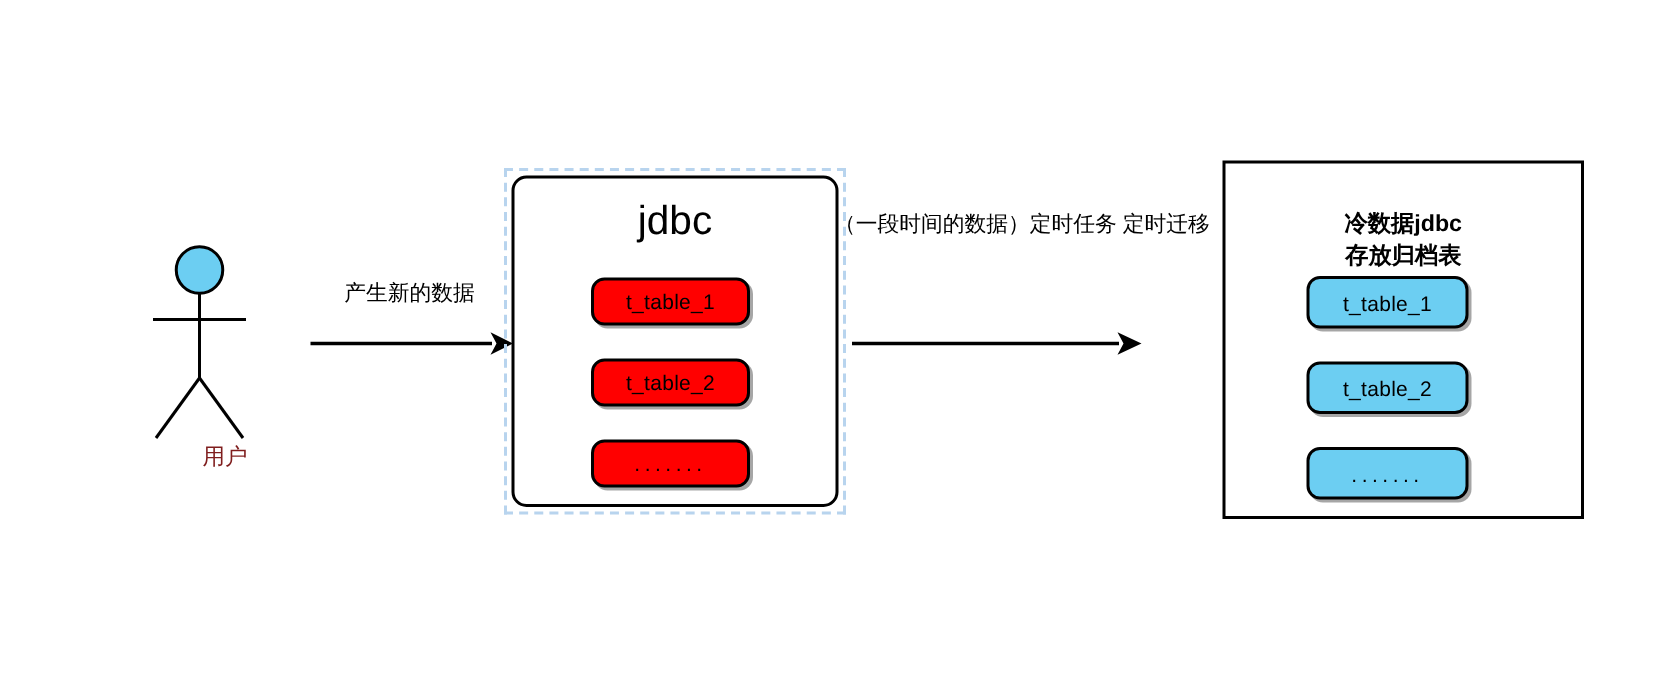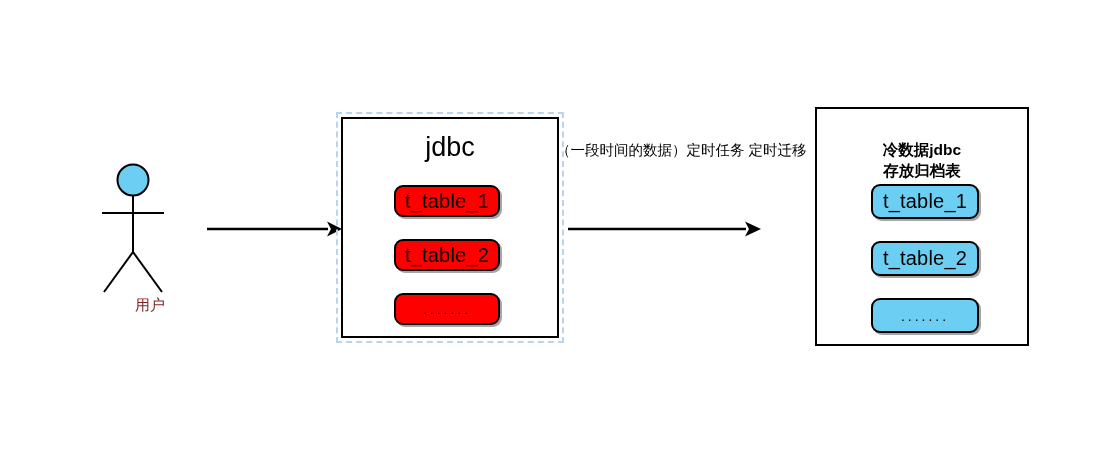--- a/index.html
+++ b/index.html
@@ -57,22 +57,22 @@
   #arrow1-label { left: 188px; top: 186px; width: 170px; }
   #arrow2-label { left: 556px; top: 140px; width: 250px; }
 
   
   .container-box {
     position: absolute;
     background: #ffffff;
     border: 2px solid #000000;
     box-sizing: border-box;
   }
-  #jdbc-box { left: 341px; top: 117px; width: 218px; height: 221px; }
-  #cold-box { left: 815px; top: 107px; width: 214px; height: 239px; }
+  #jdbc-box { left: 341px; top: 117px; width: 218px; height: 221px; border-radius: 10px; }
+  #cold-box { left: 815px; top: 107px; width: 241px; height: 239px; }
 
   
   #jdbc-selection {
     position: absolute;
     left: 336px;
     top: 112px;
     width: 228px;
     height: 231px;
     box-sizing: border-box;
     border: 2px dashed #b8d4ee;
@@ -101,21 +101,21 @@
 
   
   .chip {
     position: absolute;
     box-sizing: border-box;
     border: 2px solid #000000;
     border-radius: 9px;
     display: flex;
     align-items: center;
     justify-content: center;
-    font-size: 20px;
+    font-size: 14px;
     color: #000000;
     letter-spacing: 0.2px;
     box-shadow: 2px 2px 0 rgba(0,0,0,0.35);
   }
   .chip-red  { background: #ff0000; }
   .chip-cyan { background: #6ccef2; }
   .chip.dots { letter-spacing: 3px; font-size: 14px; }
 </style>
 </head>
 <body>
@@ -124,20 +124,21 @@
 
   <svg id="actor" viewBox="0 0 110 160" width="110" height="160">
     <circle cx="38" cy="20" r="15.5" fill="#6ccef2" stroke="#000000" stroke-width="2"></circle>
     <line x1="38" y1="35.5" x2="38" y2="92" stroke="#000000" stroke-width="2"></line>
     <line x1="7" y1="53" x2="69" y2="53" stroke="#000000" stroke-width="2"></line>
     <line x1="38" y1="92" x2="9" y2="132" stroke="#000000" stroke-width="2"></line>
     <line x1="38" y1="92" x2="67" y2="132" stroke="#000000" stroke-width="2"></line>
   </svg>
   <div id="actor-label">用户</div>
 
+  <div id="arrow1-label" class="arrow-label">产生新的数据</div>
   <svg id="arrow1" class="arrow-svg" viewBox="0 0 140 22" width="140" height="22">
     <line x1="2" y1="11" x2="123" y2="11" stroke="#000000" stroke-width="2.4"></line>
     <polygon points="122,3.5 137,11 122,18.5 126,11" fill="#000000"></polygon>
   </svg>
 
   <div id="jdbc-selection"></div>
   <div id="jdbc-box" class="container-box">
     <div id="jdbc-title" class="box-title">jdbc</div>
 
     <div class="chip chip-red" style="left:51px; top:66px; width:106px; height:32px;">t_table_1</div>

